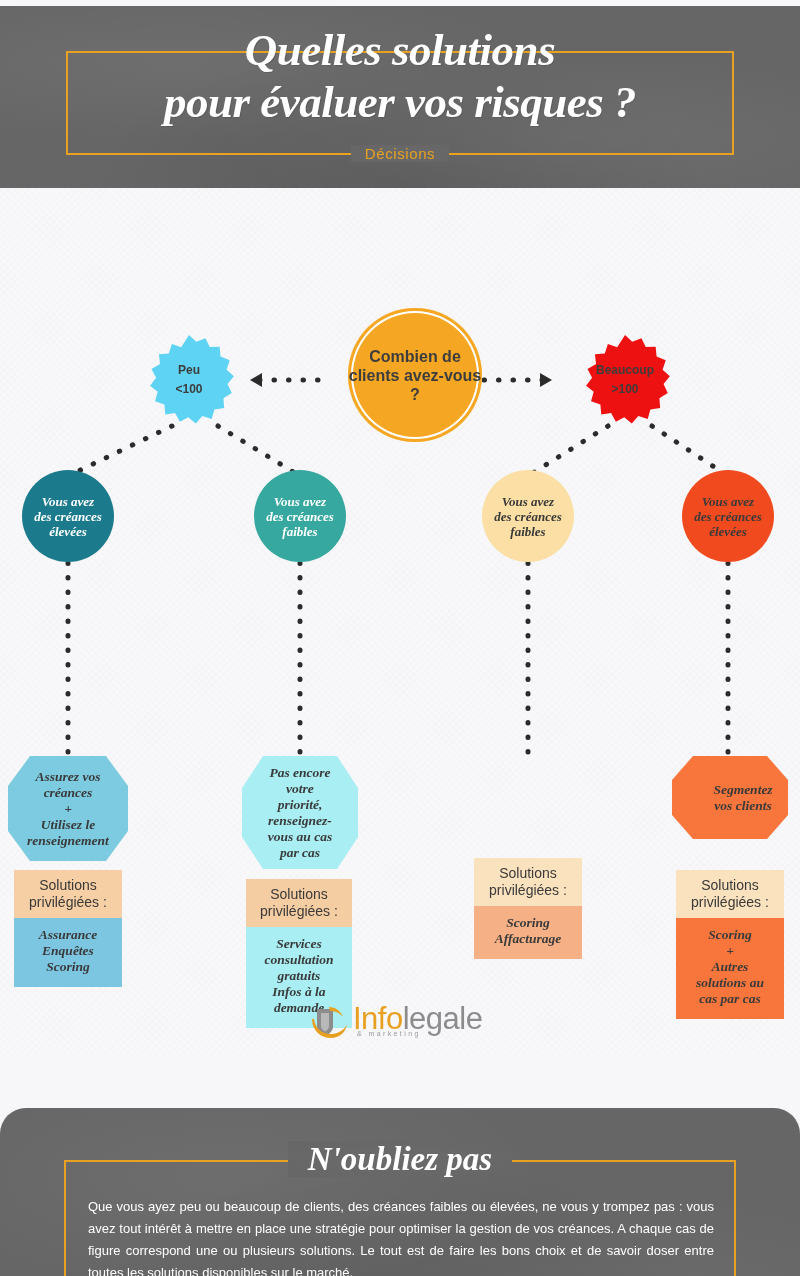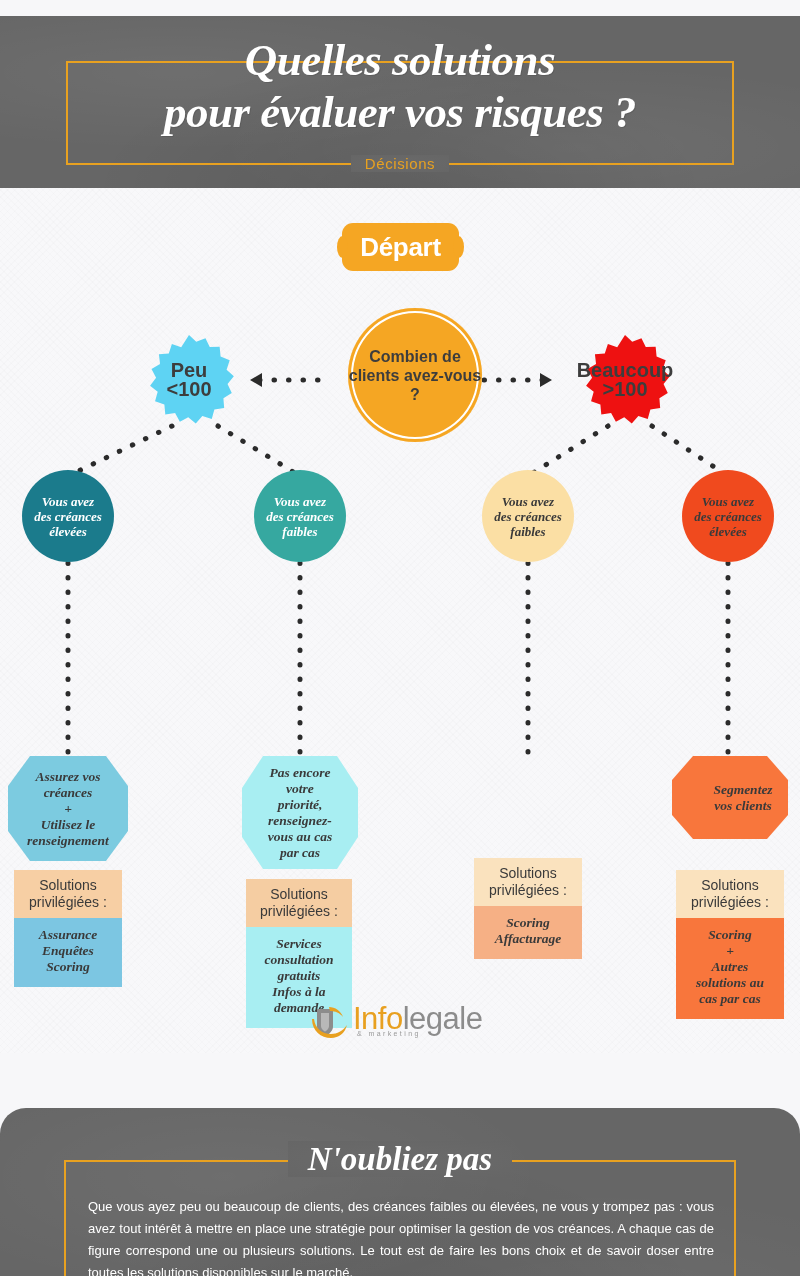--- a/index.html
+++ b/index.html
@@ -14,21 +14,21 @@
     position: relative;
     width: 800px;
     height: 1276px;
     overflow: hidden;
     background: #f7f7f9;
   }
 
   
   .header {
     position: absolute;
-    left: 0; top: 16px;
+    left: 0; top: 6px;
     width: 800px; height: 188px;
     background:
       radial-gradient(ellipse at 22% 30%, rgba(255,255,255,0.055) 0%, rgba(255,255,255,0) 42%),
       radial-gradient(ellipse at 72% 70%, rgba(255,255,255,0.05) 0%, rgba(255,255,255,0) 45%),
       radial-gradient(ellipse at 50% 95%, rgba(0,0,0,0.10) 0%, rgba(0,0,0,0) 55%),
       #666666;
     overflow: hidden;
   }
   .header-frame {
     position: absolute;
@@ -127,21 +127,21 @@
   }
 
   
   .scallop {
     position: absolute;
     width: 94px; height: 94px;
     display: flex;
     align-items: center;
     justify-content: center;
     text-align: center;
-    font-size: 20px;
+    font-size: 12px;
     font-weight: bold;
     line-height: 19px;
     color: #3d3d3d;
   }
   .scallop svg { position: absolute; left: 0; top: 0; }
   .scallop .lbl { position: relative; z-index: 2; }
   .scallop-peu  { left: 142px; top: 145px; }
   .scallop-beau { left: 578px; top: 145px; }
 
   
@@ -307,21 +307,20 @@
         <line x1="68" y1="375" x2="68" y2="572"></line>
         <line x1="300" y1="375" x2="300" y2="572"></line>
         <line x1="528" y1="375" x2="528" y2="572"></line>
         <line x1="728" y1="375" x2="728" y2="572"></line>
       </g>
 
       <polygon points="262,185 262,199 250,192" fill="#2b2b2b"></polygon>
       <polygon points="540,185 540,199 552,192" fill="#2b2b2b"></polygon>
     </svg>
 
-    <div class="depart">Départ</div>
 
     <div class="qcircle">Combien de clients avez-vous ?</div>
 
     <div class="scallop scallop-peu">
       <svg width="94" height="94" viewBox="0 0 100 100">
         <path fill="#5ed3f3" d="M50 2 L57.7 9.3 L67.5 5.6 L72.1 15 L82.6 14.6 L83.6 25.1 L93.3 29 L90 39 L97.7 46.1 L91 54.2 L95.5 63.7 L86.6 69.4 L87.4 79.9 L77 81.5 L74.2 91.6 L64.2 88.4 L57.2 96.3 L49.2 89.5 L40.3 94.3 L35.2 85.1 L24.8 86.6 L23.8 76.1 L13.9 72.7 L16.7 62.6 L8.6 56.1 L15 47.7 L10.1 38.4 L19.2 33.1 L18 22.6 L28.5 21.7 L31.8 11.7 L41.7 15.2 Z"></path>
       </svg>
       <span class="lbl">
         <span>Peu</span><br>
         <span>&lt;100</span>

